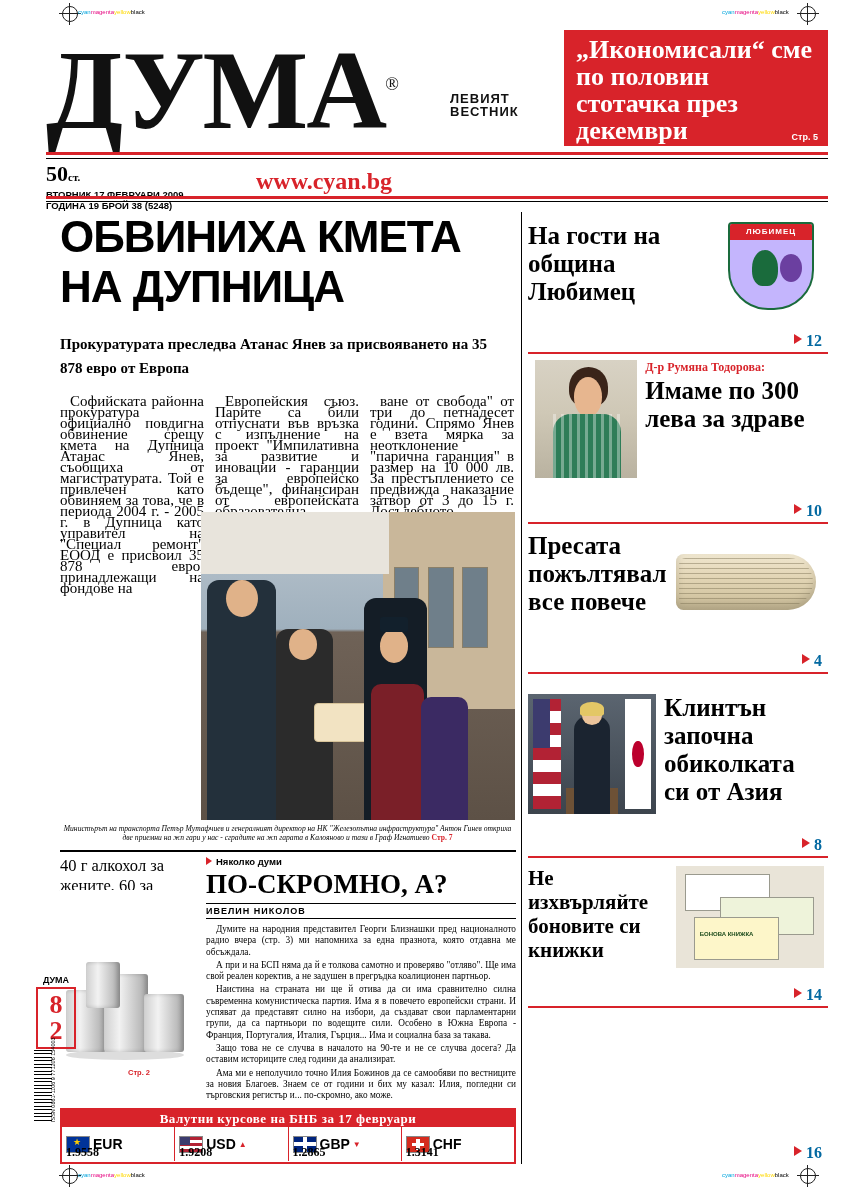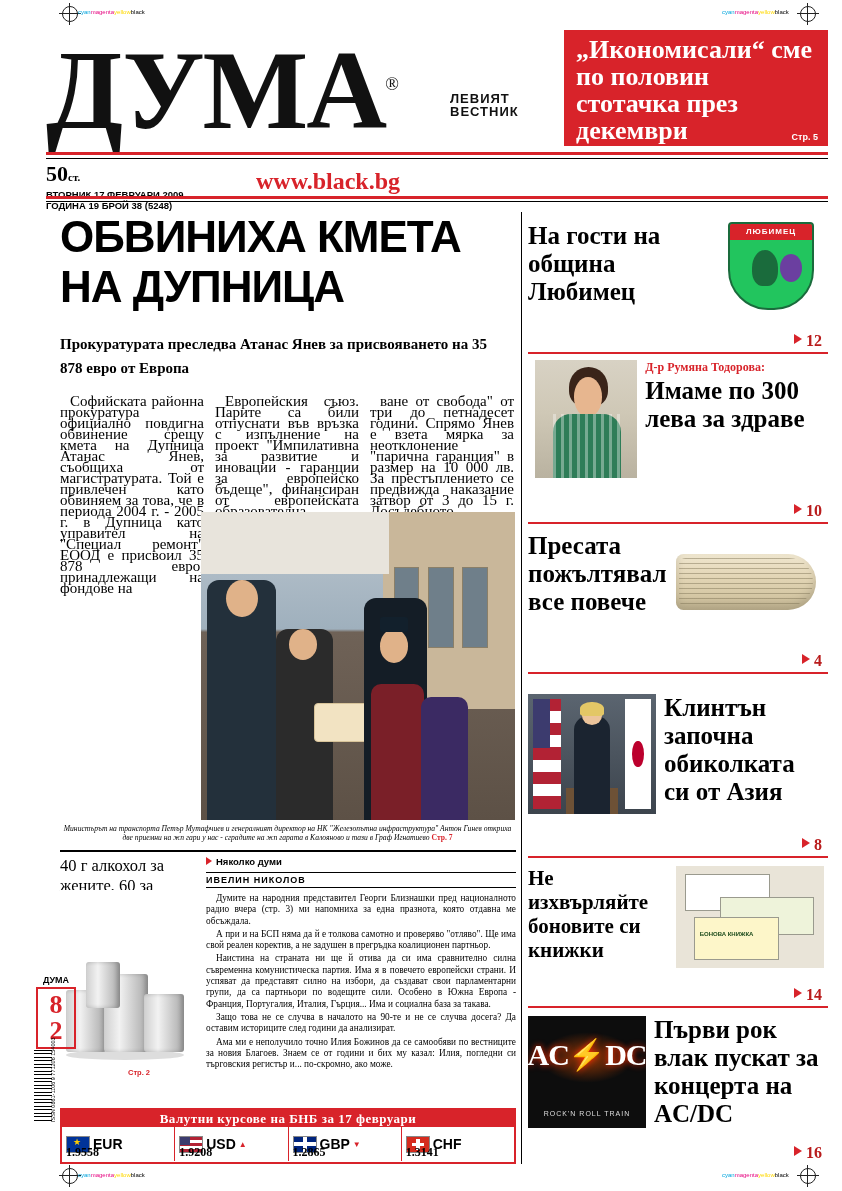--- a/index.html
+++ b/index.html
@@ -129,31 +129,31 @@
   .fl-gb{background:#00247d;position:relative;}
   .fl-gb:before{content:"";position:absolute;left:0;top:5px;width:100%;height:4px;background:#fff;}
   .fl-gb:after{content:"";position:absolute;left:9px;top:0;width:4px;height:100%;background:#fff;}
   .fl-ch{background:#d52b1e;position:relative;}
   .fl-ch:before{content:"";position:absolute;left:9px;top:2px;width:4px;height:11px;background:#fff;}
   .fl-ch:after{content:"";position:absolute;left:5px;top:6px;width:12px;height:3px;background:#fff;}
 
   
   .rail{position:absolute;left:512px;top:212px;width:300px;}
   .rail-item{position:relative;}
-  .pgmark{text-align:center;font-family:"Liberation Serif",serif;font-weight:bold;font-size:16px;color:#b91c1c;padding:1px 6px 2px 0;}
+  .pgmark{text-align:center;font-family:"Liberation Serif",serif;font-weight:bold;font-size:16px;color:#0369a1;padding:1px 6px 2px 0;}
   .pgmark i{display:inline-block;width:0;height:0;border-left:8px solid #d8232a;
      border-top:5px solid transparent;border-bottom:5px solid transparent;margin-right:4px;vertical-align:2px;}
 
   .r-title{font-family:"Liberation Serif",serif;font-weight:bold;font-size:25px;line-height:28px;}
   .r-title.sm{font-size:21px;line-height:24px;}
   .r-kicker{color:#d8232a;font-family:"Liberation Serif",serif;font-weight:bold;font-size:12px;}
 
   
   .coa{width:86px;height:104px;position:relative;}
-  .coa .shield{position:absolute;left:0;top:10px;width:86px;height:88px;background:#22c55e;
+  .coa .shield{position:absolute;left:0;top:10px;width:86px;height:88px;background:#c4b5fd;
      border:2px solid #1a6b3c;border-radius:4px 4px 40px 40px;box-sizing:border-box;overflow:hidden;}
   .coa .band{position:absolute;left:0;top:0;width:100%;height:16px;background:#d8232a;color:#fff;
      font-size:8px;font-weight:bold;text-align:center;line-height:16px;letter-spacing:1px;}
   .coa .lion{position:absolute;left:22px;top:26px;width:26px;height:36px;background:#1a6b3c;
      border-radius:50% 50% 40% 40%;}
   .coa .grape{position:absolute;right:10px;top:30px;width:22px;height:28px;background:#6b3fa0;border-radius:50%;}
 
   
   .ph{position:relative;overflow:hidden;background:#cfcfcf;}
 
@@ -254,21 +254,21 @@
   </div>
 
   <div class="rule-red" style="left:30px;top:152px;width:782px;height:3px;"></div>
   <div class="rule-blk" style="left:30px;top:158px;width:782px;height:1px;"></div>
 
   <div class="price">
     <div class="p1"><span>50</span><small>ст.</small></div>
     <div class="p2">ВТОРНИК  17 ФЕВРУАРИ 2009</div>
     <div class="p3">ГОДИНА  19  БРОЙ 38 (5248)</div>
   </div>
-  <div class="site">www.black.bg</div>
+  <div class="site">www.cyan.bg</div>
 
   <div class="rule-red" style="left:30px;top:196px;width:782px;height:3px;"></div>
   <div class="rule-blk" style="left:30px;top:201px;width:782px;height:1px;"></div>
 
   <div class="rule-blk" style="left:505px;top:212px;width:1px;height:952px;"></div>
 
   <div class="mainhead">
     <h1><span>ОБВИНИХА КМЕТА</span><br>
         <span>НА ДУПНИЦА</span></h1>
   </div>
@@ -331,20 +331,21 @@
     <div class="lbl">ДУМА</div>
     <div class="box">8<br>2</div>
   </div>
   <div class="barcode">
     <div class="bc"></div>
     <div class="txt">ISSN 0861-1106   9 771206 154003</div>
   </div>
 
   <div class="edit">
     <div class="kicker"><i></i><span>Няколко думи</span></div>
+    <h2>ПО-СКРОМНО, А?</h2>
     <div class="author">ИВЕЛИН  НИКОЛОВ</div>
     <div class="body">
       <p><span>Думите на народния представител Георги Близнашки пред националното радио вчера (стр. 3) ми напомниха за една празнота, която отдавна ме обсъждала.</span></p>
       <p>А при и на БСП няма да й е толкова самотно и проверяво "отляво". Ще има свой реален коректив, а не задушен в прегръдка коалиционен партньор.</p>
       <p>Наистина на страната ни ще й отива да си има сравнително силна съвременна комунистическа партия. Има я в повечето европейски страни. И успяват да представят силно на избори, да създават свои парламентарни групи, да са партньори по водещите сили. Особено в Южна Европа - Франция, Португалия, Италия, Гърция... Има и социална база за такава.</p>
       <p>Защо това не се случва в началото на 90-те и не се случва досега? Да оставим историците след години да анализират.</p>
       <p>Ама ми е неполучило точно Илия Божинов да се самообяви по вестниците за новия Благоев. Знаем се от години и бих му казал: Илия, погледни си търговския регистър и... по-скромно, ако може.</p>
     </div>
   </div>
 
@@ -447,25 +448,17 @@
           <div class="doc d2"></div>
           <div class="doc d3"></div>
           <div class="lbl">БОНОВА КНИЖКА</div>
         </div>
       </div>
       <div class="pgmark" style="position:absolute;right:0;bottom:0;"><i></i><span>14</span></div>
     </div>
     <div style="height:2px;background:#d8232a;"></div>
 
     <div class="rail-item" style="height:148px;padding-top:8px;">
-      <div style="display:flex;gap:8px;">
-        <div class="ph ph-acdc" style="width:118px;height:112px;">
-          <div class="glow"></div>
-          <div class="acdc">AC<span class="bolt">⚡</span>DC</div>
-          <div class="sub">ROCK'N ROLL TRAIN</div>
-        </div>
-        <div class="r-title" style="width:170px;">Първи рок влак пускат за концерта на AC/DC</div>
-      </div>
       <div class="pgmark" style="position:absolute;right:0;bottom:0;"><i></i><span>16</span></div>
     </div>
 
   </div>
 </div>
 
 </body></html>

